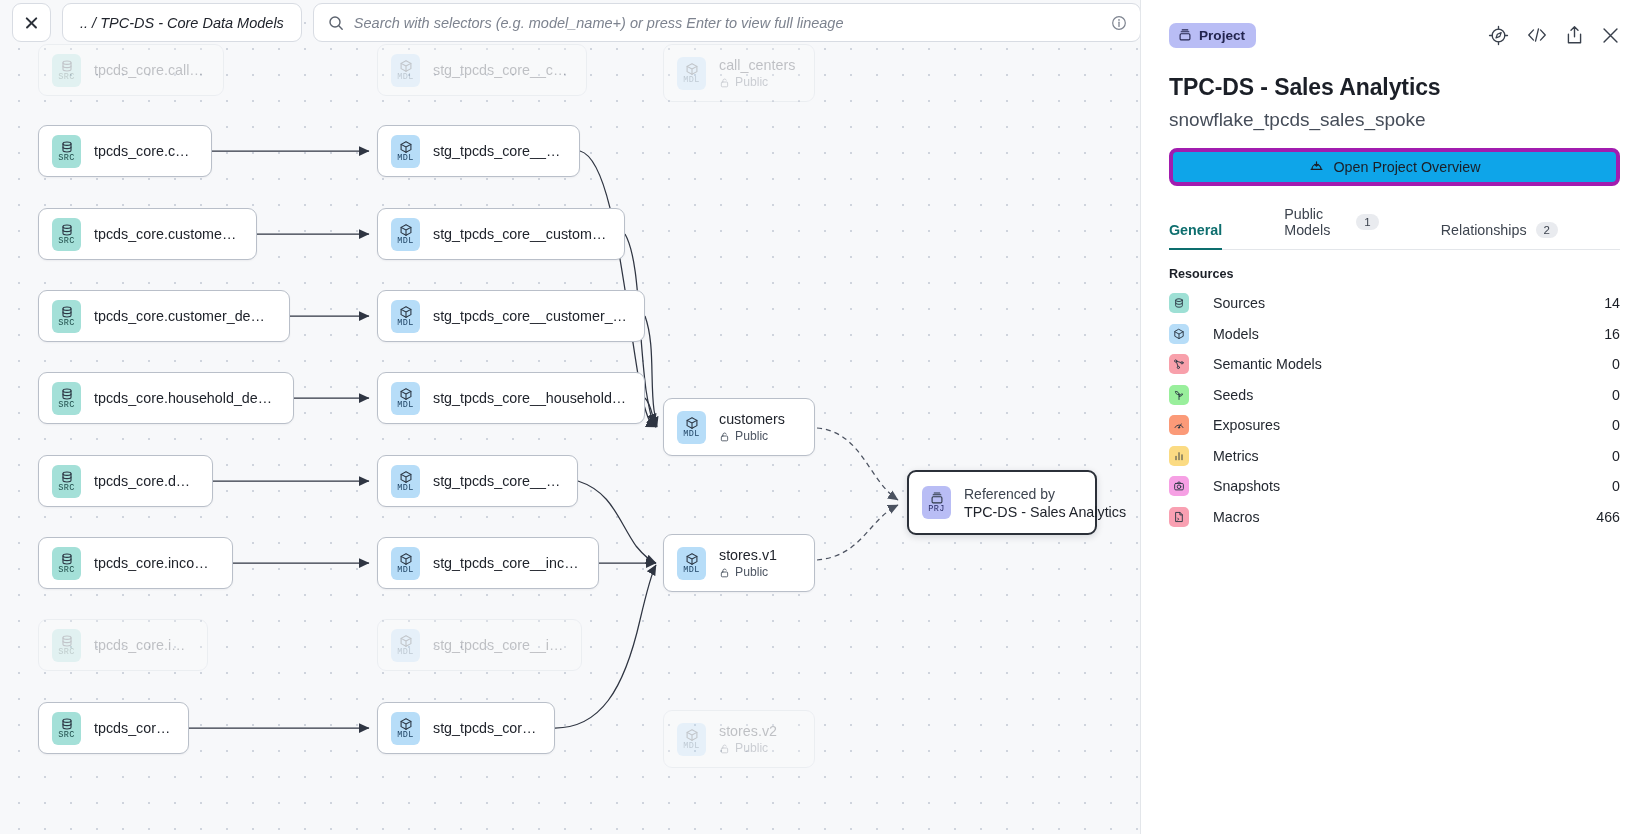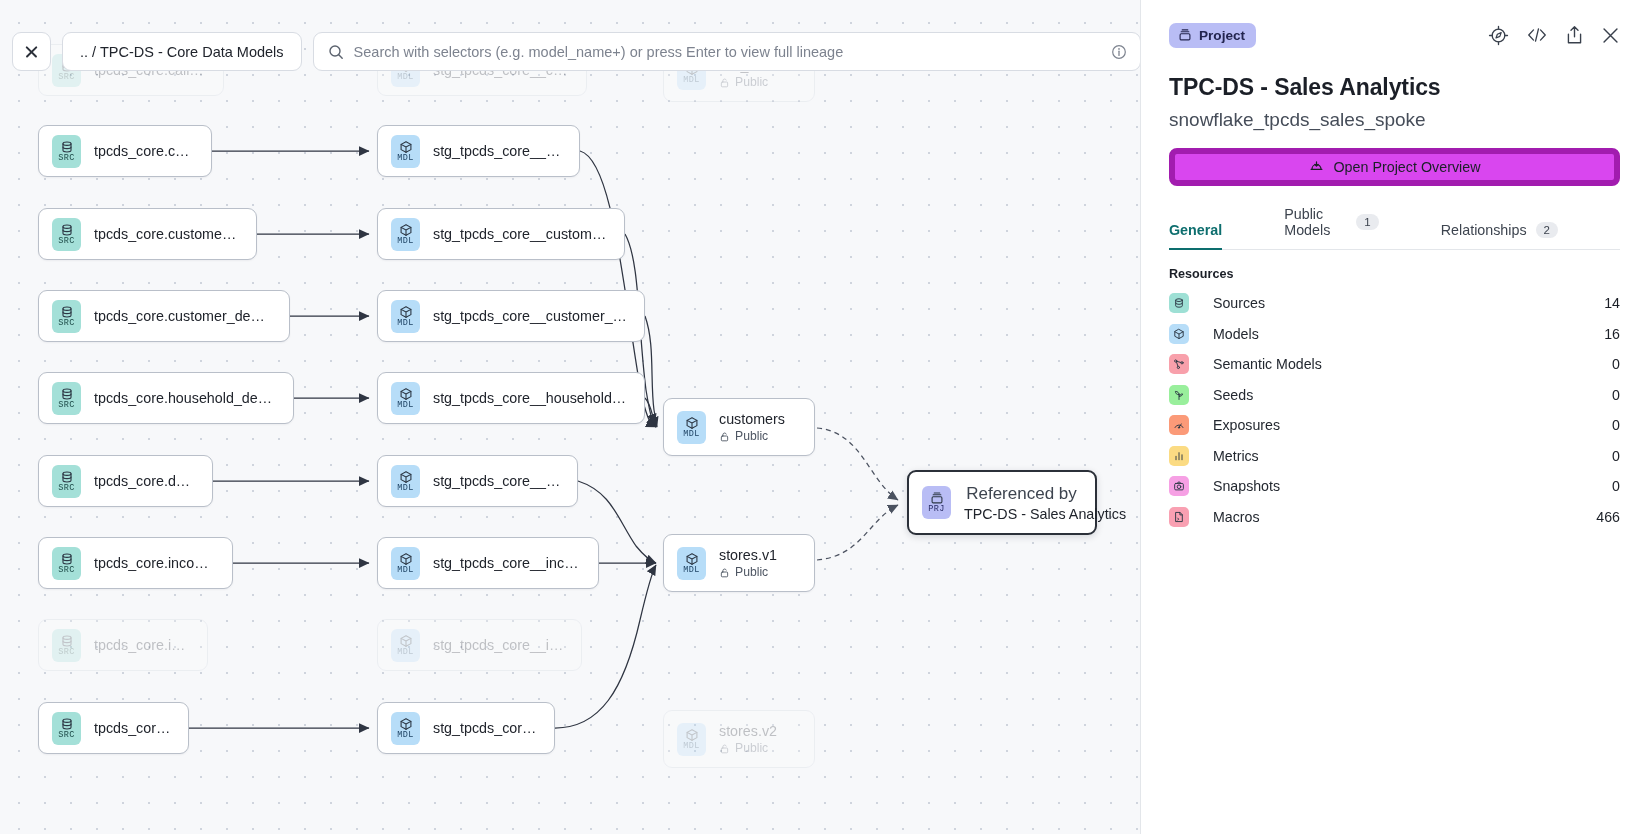--- a/index.html
+++ b/index.html
@@ -19,23 +19,24 @@
     background-image: radial-gradient(circle, #cfd4dd 1px, transparent 1.1px);
     background-size: 26px 26px;
     background-position: 6px 10px;
     overflow: hidden;
     flex: 0 0 1140px;
   }
   .canvas-edges { position: absolute; inset: 0; width: 1140px; height: 834px; pointer-events: none; }
 
   
   .toolbar {
-    position: absolute; top: 32px; left: 12px;
+    position: absolute; top: 3px; left: 12px;
     display: flex; align-items: center; gap: 11px;
     z-index: 40;
+    font-style: italic;
   }
   .tb-btn {
     height: 39px; min-width: 39px;
     background: #fff; border: 1px solid #d8dce3; border-radius: 9px;
     display: flex; align-items: center; justify-content: center;
     cursor: pointer;
   }
   .tb-crumb {
     height: 39px; padding: 0 17px;
     background: #fff; border: 1px solid #d8dce3; border-radius: 9px;
@@ -100,21 +101,21 @@
   .badge.prj .bl { color: #282b66; }
   .node-text { display: flex; flex-direction: column; gap: 2px; min-width: 0; }
   .node-title {
     font-size: 14.3px; color: #20242c; white-space: nowrap;
     overflow: hidden; text-overflow: ellipsis;
   }
   .node-sub {
     display: flex; align-items: center; gap: 5px;
     font-size: 12.2px; color: #4e5663;
   }
-  .node-kicker { font-size: 17px; color: #3d444f; text-align: center; }
+  .node-kicker { font-size: 14px; color: #3d444f; }
   .node-name-big { font-size: 14.3px; color: #20242c; white-space: nowrap; }
 
   
   .panel {
     position: relative;
     flex: 1 1 auto;
     height: 834px;
     background: #ffffff;
     border-left: 1px solid #e3e6ea;
     padding: 0 28px;
@@ -131,21 +132,21 @@
     cursor: pointer;
   }
   .top-icons { display: flex; align-items: center; gap: 17px; }
   .top-icons .ti { cursor: pointer; display: block; color: #39404c; }
 
   .panel-title { font-size: 23px; font-weight: 700; color: #1b1f27; margin-top: 18px; letter-spacing: -.1px; }
   .panel-sub { font-size: 19px; color: #464d59; margin-top: 8px; }
 
   .overview-btn {
     margin-top: 17px; width: 100%; height: 38px;
-    border: 6px solid #a21caf; border-radius: 8px; background: #d946ef;
+    border: 4px solid #a21caf; border-radius: 8px; background: #0ea5e9;
     display: flex; align-items: center; justify-content: center; gap: 10px;
     font-size: 14.3px; color: #1b1f27; cursor: pointer;
   }
 
   .tabs {
     margin-top: 20px; display: flex; align-items: flex-end;
     border-bottom: 1px solid #e3e6ea; gap: 0;
   }
   .tab {
     display: flex; align-items: center; gap: 9px;

